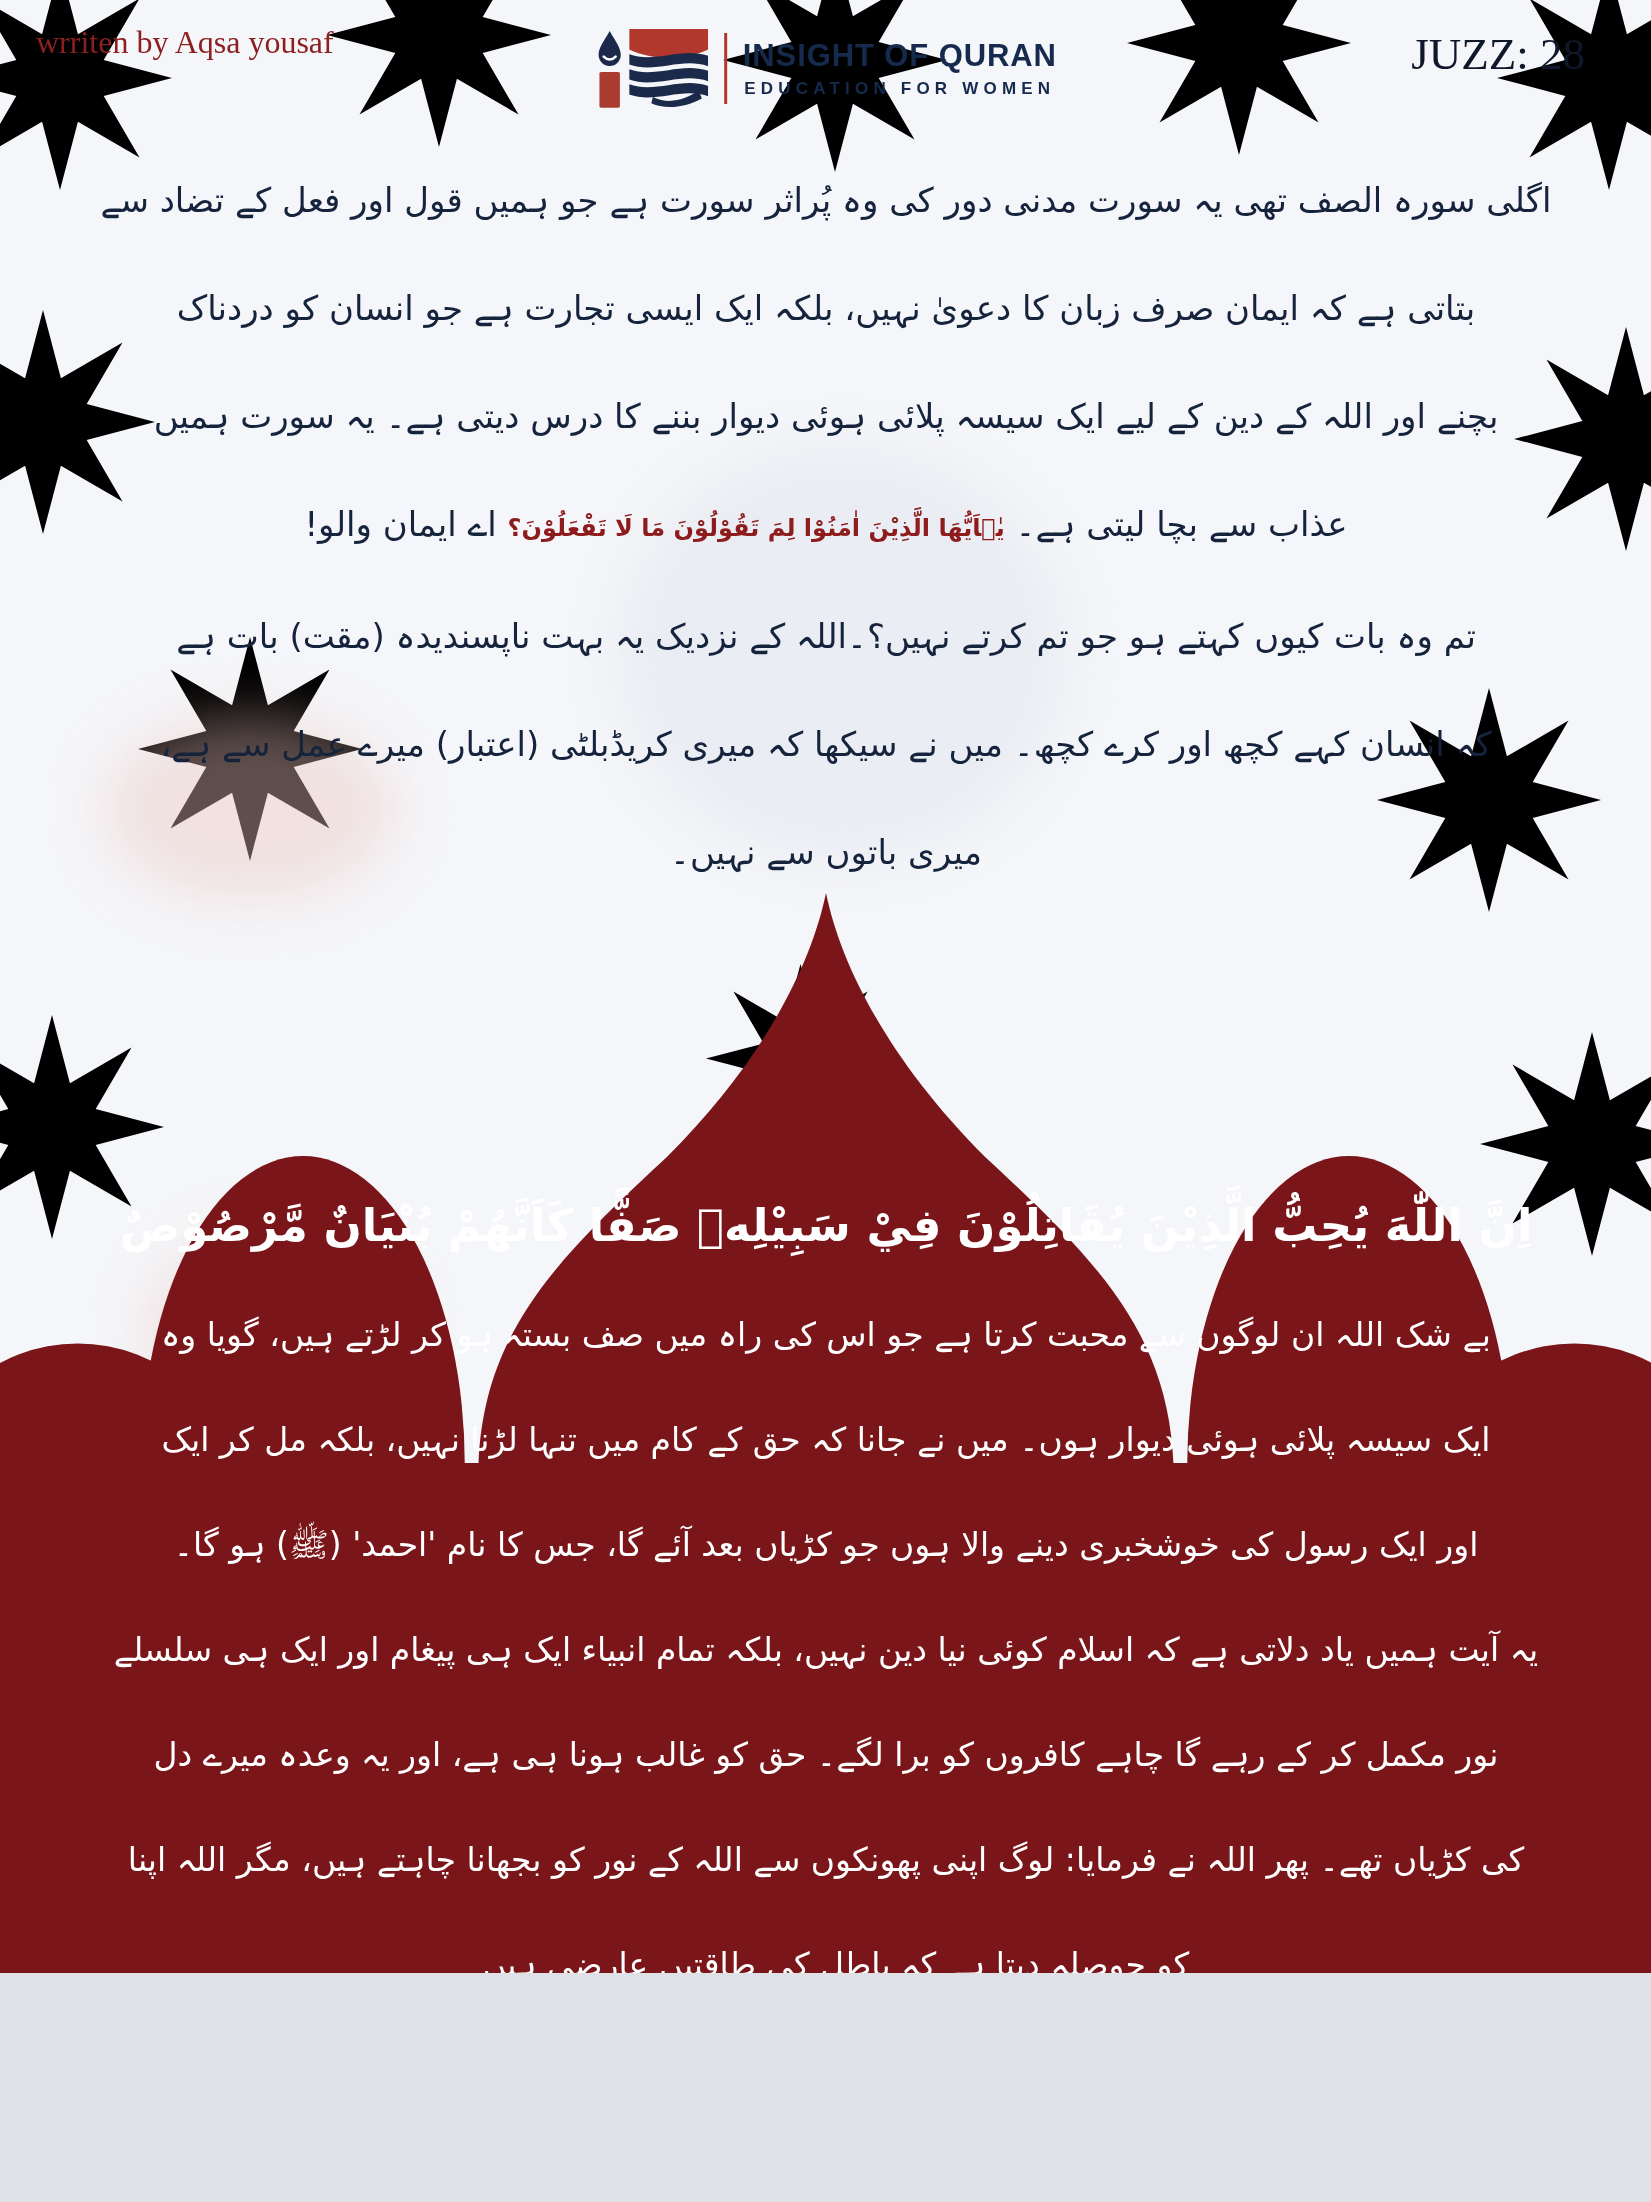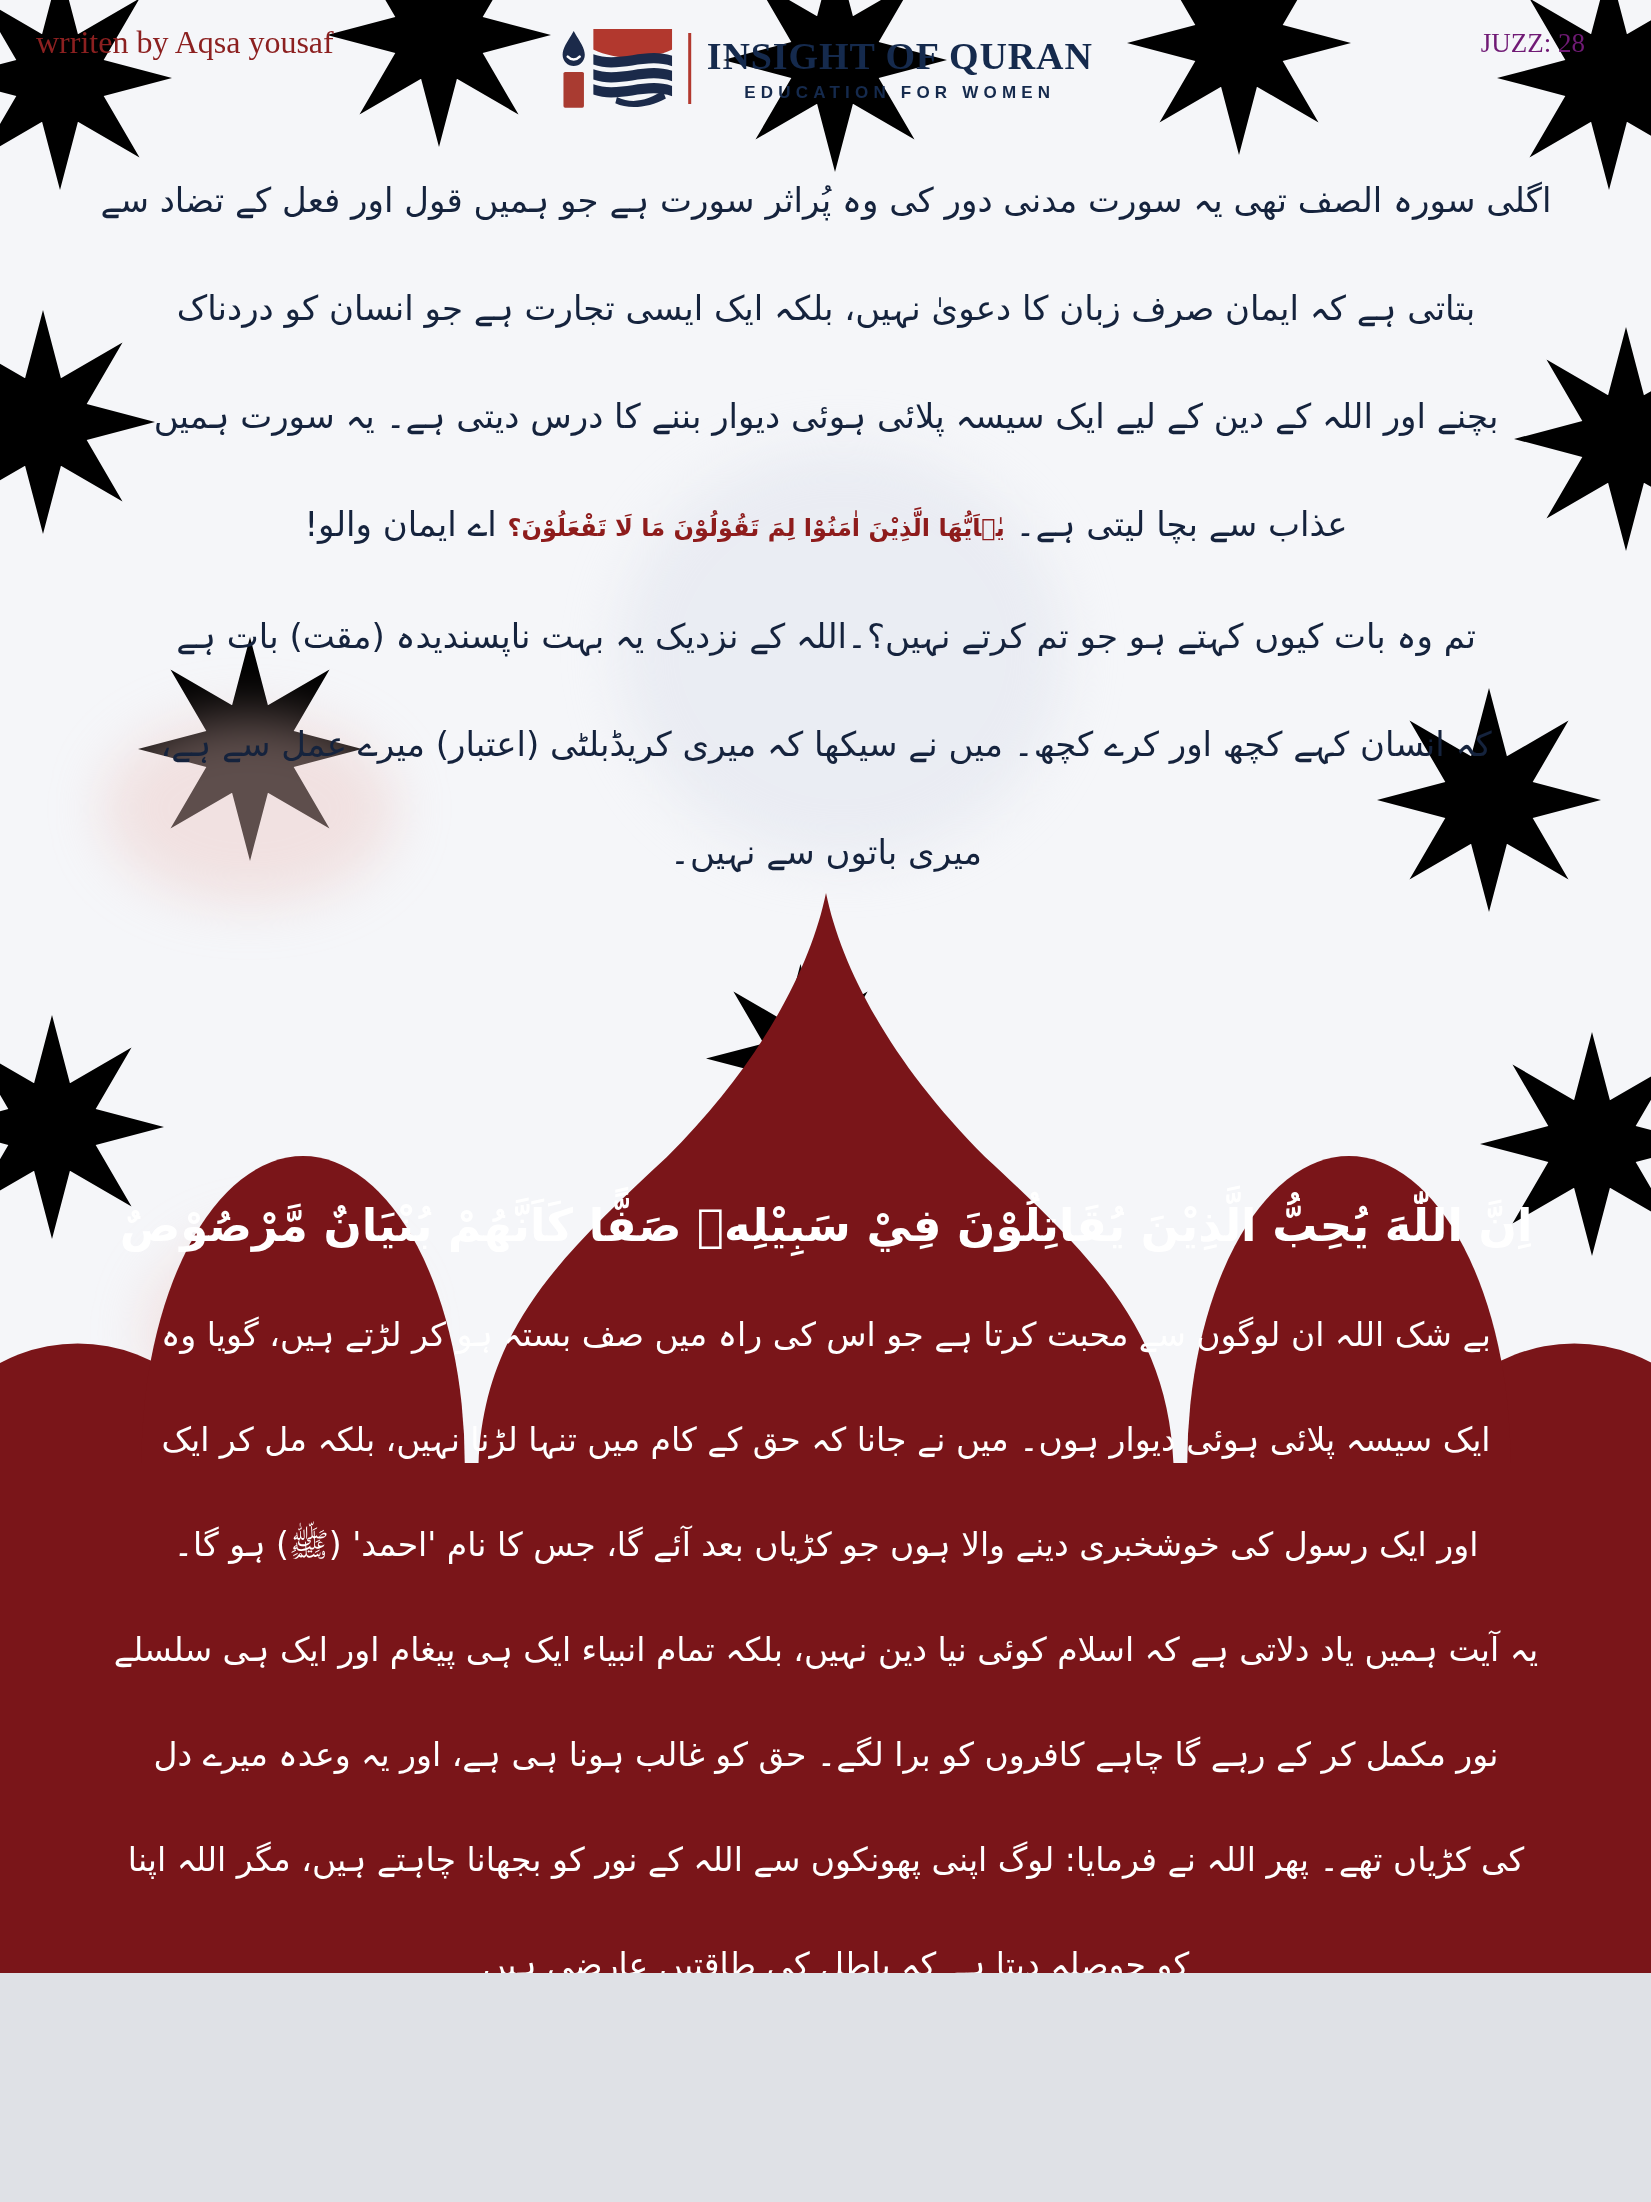--- a/index.html
+++ b/index.html
@@ -13,27 +13,27 @@
   .blob.pink{background:rgba(236,196,190,.4);}
   .blob.grey{background:rgba(223,228,238,.5);}
   
   .header{position:absolute;top:0;left:0;right:0;height:129px;z-index:3;}
   .written-by{
     position:absolute;left:36px;top:24px;
     font-family:"Liberation Serif",serif;font-size:32px;color:#8c2020;
   }
   .juzz{
     position:absolute;right:67px;top:27.5px;
-    font-family:"Liberation Serif",serif;font-size:27px;color:#701a75;
+    font-family:"Liberation Serif",serif;font-size:45px;color:#0f172a;
   }
   .logo{position:absolute;left:50%;top:29px;transform:translateX(-50%);display:flex;align-items:center;gap:15.5px;}
   .logo-icon{display:flex;align-items:flex-end;gap:5.2px;height:79px;}
   .logo-divider{width:3.4px;height:71px;background:#b2382e;}
   .logo-text{color:#152a4d;}
-  .logo-title{font-family:Liberation Serif, serif;font-weight:bold;font-size:38px;letter-spacing:0.9px;}
+  .logo-title{font-family:Liberation Sans, sans-serif;font-weight:bold;font-size:31px;letter-spacing:0.9px;}
   .logo-sub{font-family:"Liberation Sans",sans-serif;font-weight:bold;font-size:17px;letter-spacing:5.2px;margin-top:5.2px;text-align:center;}
   
   .intro{
     position:absolute;top:146px;left:26px;right:26px;z-index:2;
     text-align:center;color:#15233d;direction:rtl;
     font-size:34px;line-height:108px;white-space:nowrap;
   }
   .intro .red{color:#8e1c1c;font-weight:bold;font-size:24px;}
   
   .dome-svg{position:absolute;left:0;top:886px;z-index:1;}

